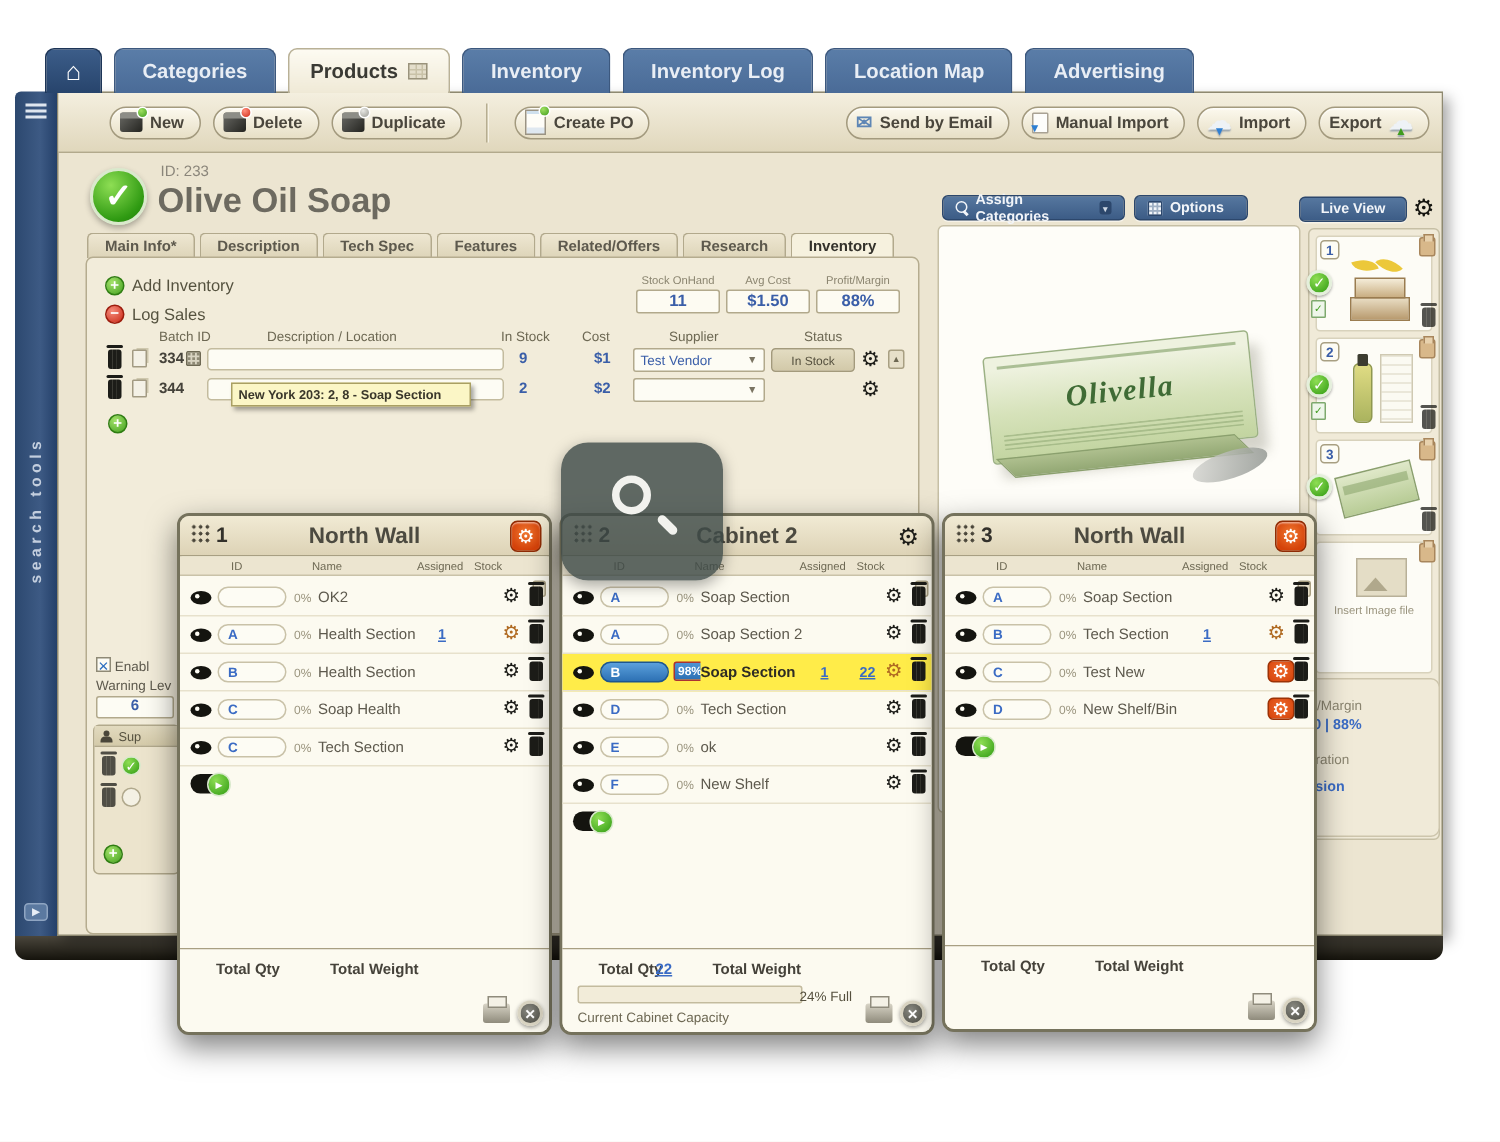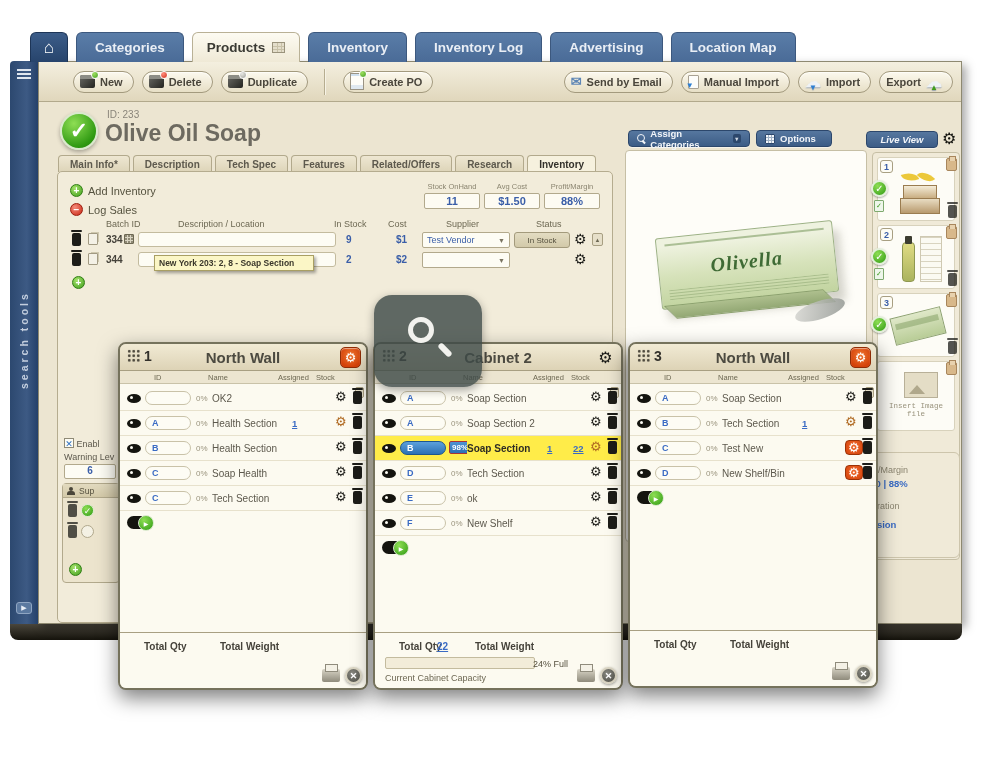--- a/index.html
+++ b/index.html
@@ -252,24 +252,24 @@
       <span>Products</span>
       <span class="tab-grid"></span>
     </div>
     <div class="tab">
         <span>Inventory</span>
       </div>
     <div class="tab">
         <span>Inventory Log</span>
       </div>
     <div class="tab">
+        <span>Location Map</span>
+      </div>
+    <div class="tab">
         <span>Advertising</span>
-      </div>
-    <div class="tab">
-        <span>Location Map</span>
       </div>
   </div>
 
   <div class="bottom-bar"></div>
   <div class="window"></div>
   <div class="side-strip">
     <div class="burger"></div>
     <div class="vtext">search tools</div>
     <div class="strip-btn">▶</div>
   </div>
@@ -427,21 +427,21 @@
 
   <div class="blue-btn" style="left:628px;top:130px;width:122px;">
     <span class="mag"></span>
     <span>Assign Categories</span>
     <span class="dd-sq">▾</span>
   </div>
   <div class="blue-btn" style="left:756px;top:130px;width:76px;">
     <span class="opt-ic"></span>
     <span>Options</span>
   </div>
-  <div class="blue-btn" style="left:866px;top:131px;width:72px;justify-content:center;font-style:italic;">
+  <div class="blue-btn" style="left:866px;top:131px;width:72px;justify-content:center;">
     <span>Live View</span>
   </div>
   <div class="gear-top" style="left:942px;top:129px;">⚙</div>
 
   <div class="imgbox">
     <div class="soap">
       <div class="soap-name">Olivella</div>
     </div>
     <div class="soap-side"></div>
     <div class="soap-tool"></div>
@@ -473,21 +473,21 @@
           <span class="cap"></span>
         </span>
     </div>
     <div class="thumb">
       <span class="tnum">3</span>
       <span class="tcheck">✓</span>
       <span class="tclip"></span>
       <span class="ttrash trash lt"></span>
       <span class="im-soapbox"></span>
     </div>
-    <div class="thumb" style="height:70px;font-family:Liberation Mono, monospace;">
+    <div class="thumb" style="height:88px;">
       <span class="tclip"></span>
       <span class="ph-img"></span>
       <span class="ph-txt">Insert Image file</span>
     </div>
     <div class="upload-row">
       <span class="upload-btn">Upload</span>
       <span class="tcheck" style="position:static;">✓</span>
     </div>
   </div>
 

